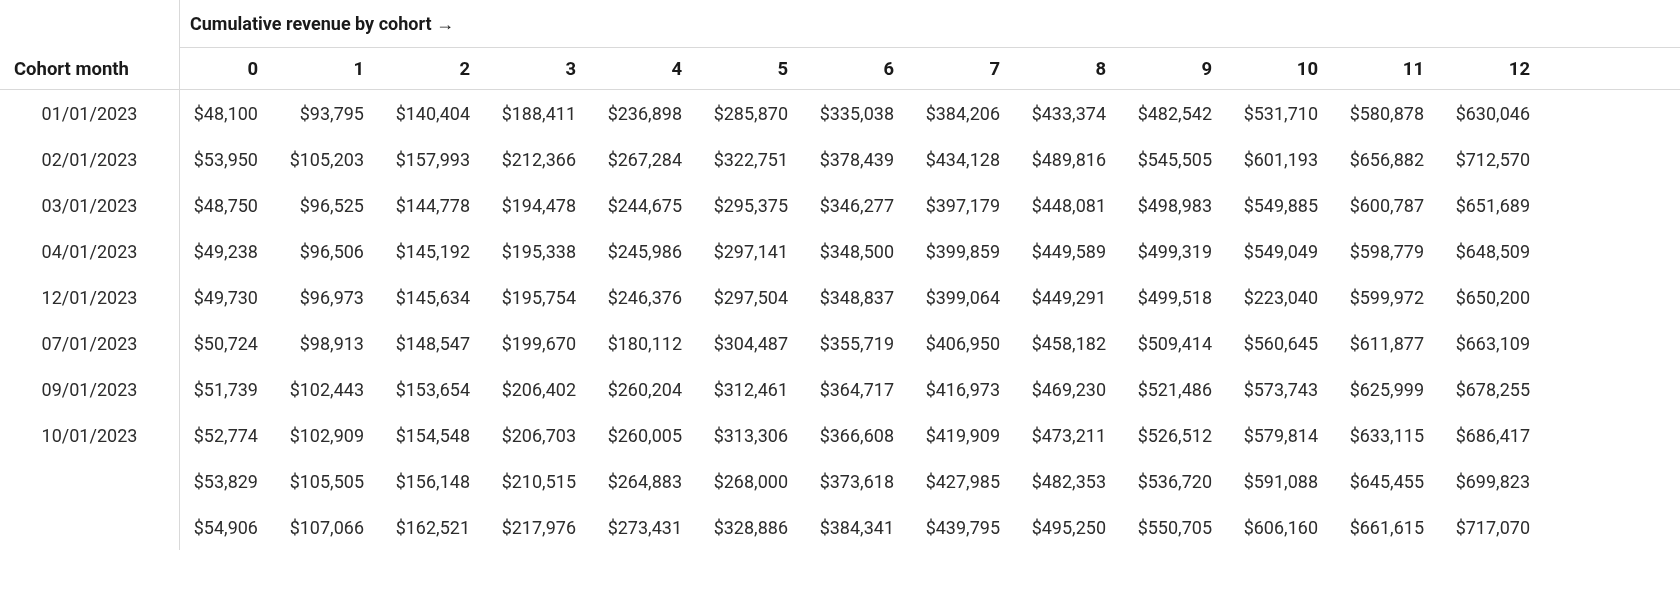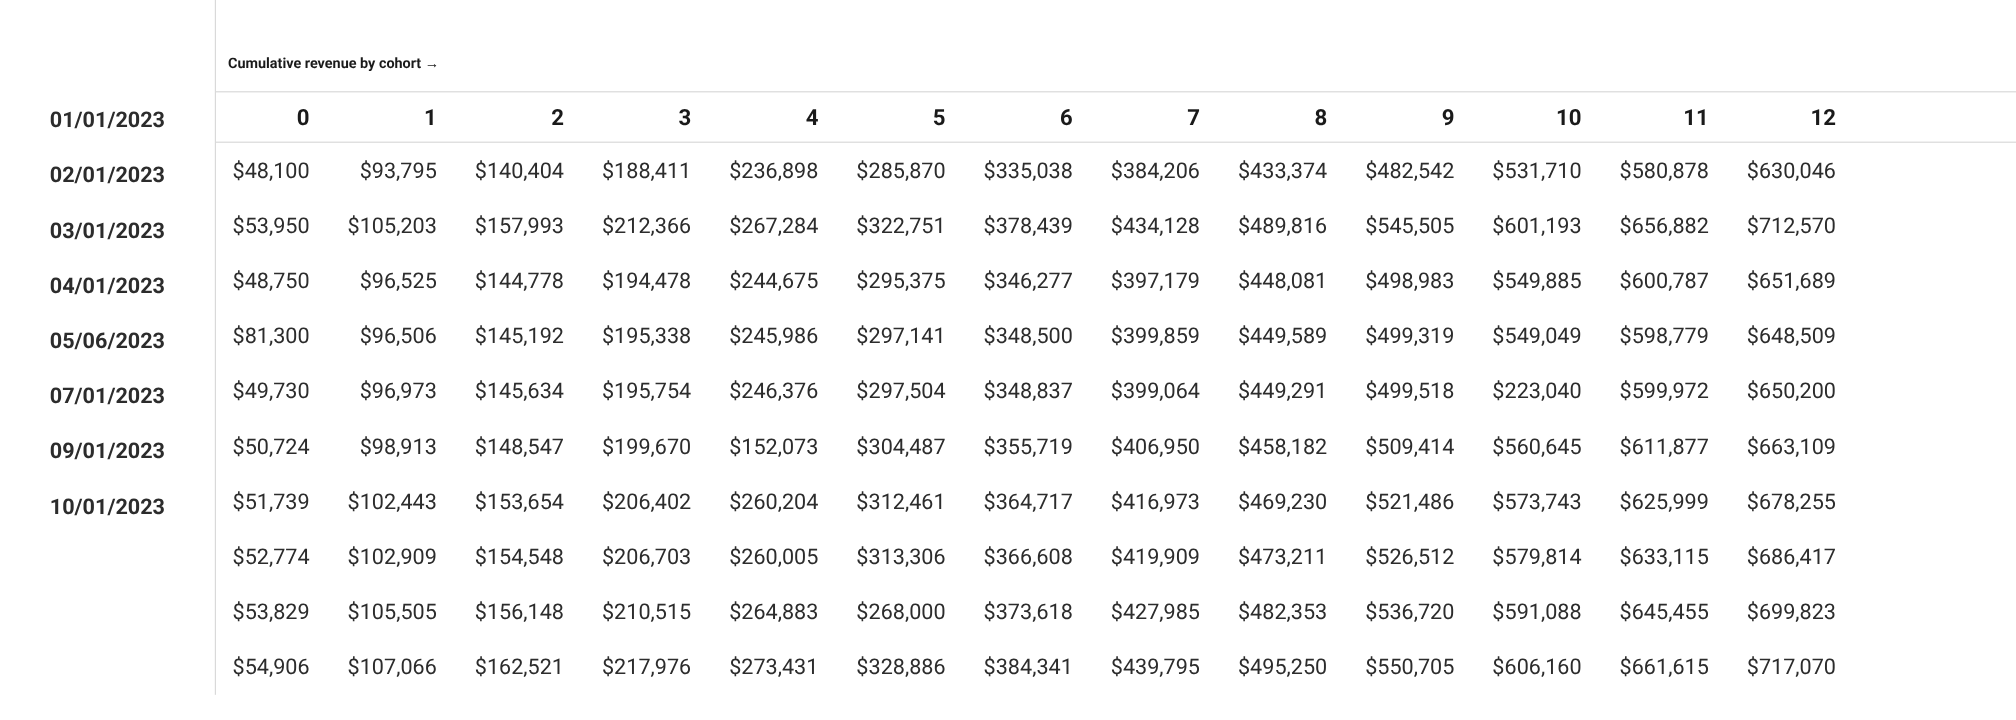--- a/index.html
+++ b/index.html
@@ -26,25 +26,24 @@
     .data-area {
       flex: 1;
       overflow-x: hidden;
     }
     .title-row {
       height: 48px;
       display: flex;
       align-items: center;
       padding: 0 14px 0 10px;
       font-weight: 700;
-      font-size: 12px;
+      font-size: 18px;
       color: #1a1a1a;
       border-bottom: 1px solid #d9d9d9;
       white-space: nowrap;
-      margin-top: 29px;
     }
     .first-col .title-row {
       border-bottom: 1px solid transparent;
     }
     .header-row {
       height: 42px;
       display: flex;
       align-items: center;
       border-bottom: 1px solid #d9d9d9;
     }
@@ -62,21 +61,21 @@
     }
     .body-row {
       height: 46px;
       display: flex;
       align-items: center;
     }
     .first-col .body-row {
       justify-content: center;
       font-size: 18px;
       color: #2c2c2c;
-      font-weight: 700;
+      font-weight: 400;
     }
     .data-area .body-row, .data-area .header-row {
       display: flex;
     }
     .cell {
       flex: 0 0 106px;
       text-align: right;
       padding-right: 18px;
       font-size: 18px;
       color: #2c2c2c;
@@ -87,26 +86,27 @@
       flex: 0 0 96px;
     }
   </style>
 </head>
 <body>
 
 <div class="table-wrap">
 
   <div class="first-col">
     <div class="title-row">&nbsp;</div>
+    <div class="header-row">Cohort month</div>
     <div id="row-labels">
         <div class="body-row">01/01/2023</div>
         <div class="body-row">02/01/2023</div>
         <div class="body-row">03/01/2023</div>
         <div class="body-row">04/01/2023</div>
-        <div class="body-row">05/06/2023</div>
+        <div class="body-row">12/01/2023</div>
         <div class="body-row">07/01/2023</div>
         <div class="body-row">09/01/2023</div>
         <div class="body-row">10/01/2023</div>
       </div>
   </div>
 
   <div class="data-area">
     <div class="title-row">Cumulative revenue by cohort →</div>
     <div class="header-row" id="col-headers">
         <div class="cell col-0">0</div>
@@ -163,21 +163,21 @@
           <div class="cell">$295,375</div>
           <div class="cell">$346,277</div>
           <div class="cell">$397,179</div>
           <div class="cell">$448,081</div>
           <div class="cell">$498,983</div>
           <div class="cell">$549,885</div>
           <div class="cell">$600,787</div>
           <div class="cell">$651,689</div>
         </div>
         <div class="body-row">
-          <div class="cell col-0">$81,300</div>
+          <div class="cell col-0">$49,238</div>
           <div class="cell">$96,506</div>
           <div class="cell">$145,192</div>
           <div class="cell">$195,338</div>
           <div class="cell">$245,986</div>
           <div class="cell">$297,141</div>
           <div class="cell">$348,500</div>
           <div class="cell">$399,859</div>
           <div class="cell">$449,589</div>
           <div class="cell">$499,319</div>
           <div class="cell">$549,049</div>
@@ -197,21 +197,21 @@
           <div class="cell">$499,518</div>
           <div class="cell">$223,040</div>
           <div class="cell">$599,972</div>
           <div class="cell">$650,200</div>
         </div>
         <div class="body-row">
           <div class="cell col-0">$50,724</div>
           <div class="cell">$98,913</div>
           <div class="cell">$148,547</div>
           <div class="cell">$199,670</div>
-          <div class="cell">$152,073</div>
+          <div class="cell">$180,112</div>
           <div class="cell">$304,487</div>
           <div class="cell">$355,719</div>
           <div class="cell">$406,950</div>
           <div class="cell">$458,182</div>
           <div class="cell">$509,414</div>
           <div class="cell">$560,645</div>
           <div class="cell">$611,877</div>
           <div class="cell">$663,109</div>
         </div>
         <div class="body-row">

